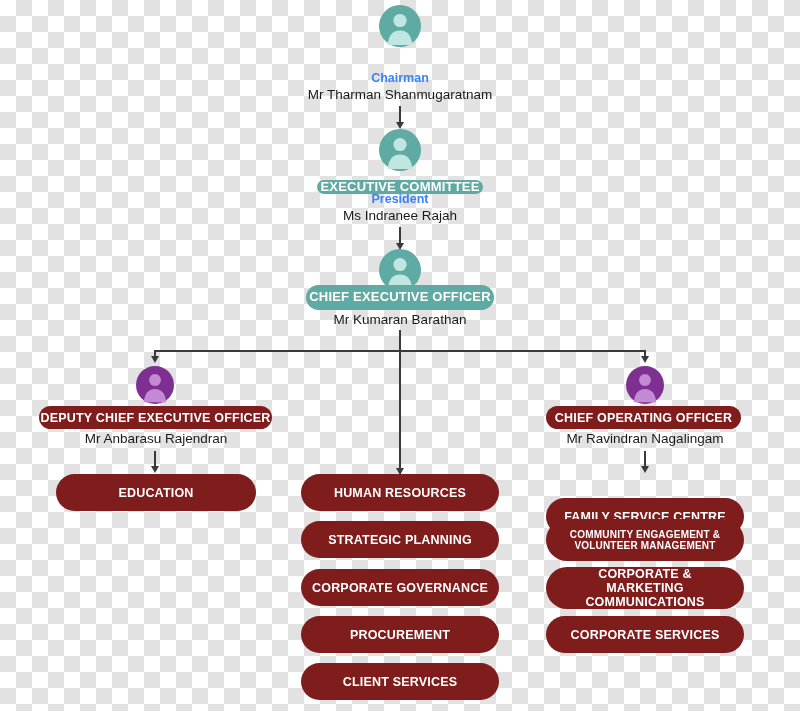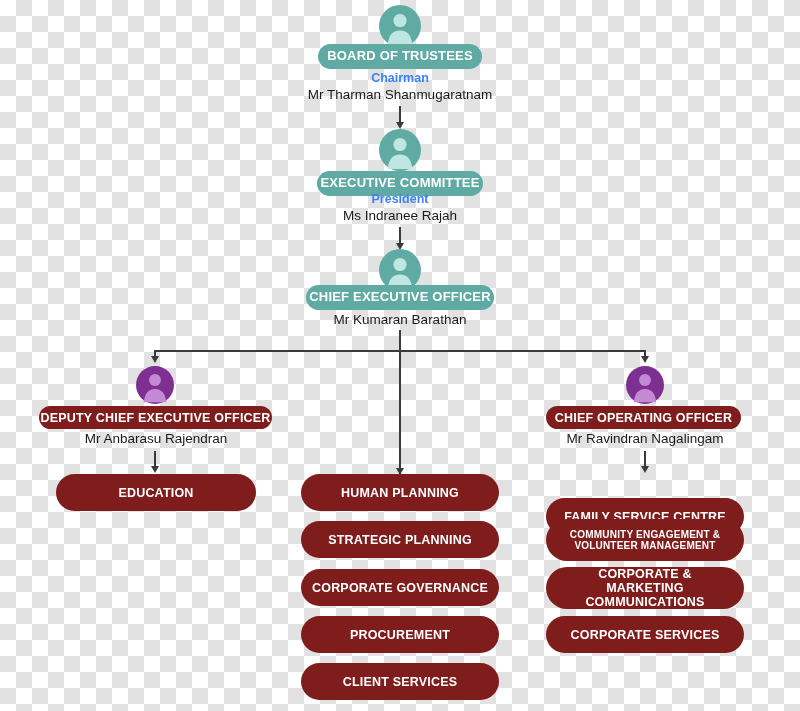--- a/index.html
+++ b/index.html
@@ -93,39 +93,38 @@
 <div class="chart">
 
   <span class="avatar" style="left:379px; top:5px; width:42px; height:42px;">
     <svg viewBox="0 0 42 42" xmlns="http://www.w3.org/2000/svg">
       <circle cx="21" cy="21" r="21" fill="#5faaa3"></circle>
       <circle cx="21" cy="15.5" r="6.6" fill="#bfe6e0"></circle>
       <path d="M8.6 40 C9.6 29.5 14.4 25.4 21 25.4 C27.6 25.4 32.4 29.5 33.4 40 Z" fill="#bfe6e0"></path>
     </svg>
   </span>
 
-  <div class="pill teal" style="left:318px; top:44px; width:164px; height:25px; font-size:13px;">BOARD OF TRUSTEES</div>
 
   <div class="caption" style="left:270px; top:71px; width:260px;">
     <span class="role">Chairman</span>
     <span class="person">Mr Tharman Shanmugaratnam</span>
   </div>
 
   <div class="vline" style="left:399.2px; top:106px; height:18px;"></div>
   <div class="arrow-down" style="left:395.5px; top:122px;"></div>
 
   <span class="avatar" style="left:379px; top:129px; width:42px; height:42px;">
     <svg viewBox="0 0 42 42" xmlns="http://www.w3.org/2000/svg">
       <circle cx="21" cy="21" r="21" fill="#5faaa3"></circle>
       <circle cx="21" cy="15.5" r="6.6" fill="#bfe6e0"></circle>
       <path d="M8.6 40 C9.6 29.5 14.4 25.4 21 25.4 C27.6 25.4 32.4 29.5 33.4 40 Z" fill="#bfe6e0"></path>
     </svg>
   </span>
 
-  <div class="pill teal" style="left:317px; top:171px; width:166px; height:25px; font-size:13px;">EXECUTIVE COMMITTEE</div>
+  <div class="pill teal" style="left:317px; top:180px; width:166px; height:14px; font-size:13px;">EXECUTIVE COMMITTEE</div>
 
   <div class="caption" style="left:280px; top:192px; width:240px;">
     <span class="role">President</span>
     <span class="person">Ms Indranee Rajah</span>
   </div>
 
   <div class="vline" style="left:399.2px; top:227px; height:18px;"></div>
   <div class="arrow-down" style="left:395.5px; top:243px;"></div>
 
   <span class="avatar" style="left:379px; top:249px; width:42px; height:42px;">
@@ -182,21 +181,21 @@
 
   <div class="caption" style="left:545px; top:431px; width:200px;">
     <span class="person">Mr Ravindran Nagalingam</span>
   </div>
 
   <div class="vline" style="left:644.4px; top:451px; height:17px;"></div>
   <div class="arrow-down" style="left:640.7px; top:466px;"></div>
 
   <div class="pill pink" style="left:56px; top:474px; width:200px; height:37px; font-size:12.5px;">EDUCATION</div>
 
-  <div class="pill pink" style="left:301px; top:474px; width:198px; height:37px; font-size:12.5px;">HUMAN PLANNING</div>
+  <div class="pill pink" style="left:301px; top:474px; width:198px; height:37px; font-size:12.5px;">HUMAN RESOURCES</div>
   <div class="pill pink" style="left:301px; top:521px; width:198px; height:37px; font-size:12.5px;">STRATEGIC PLANNING</div>
   <div class="pill pink" style="left:301px; top:569px; width:198px; height:37px; font-size:12.5px;">CORPORATE GOVERNANCE</div>
   <div class="pill pink" style="left:301px; top:616px; width:198px; height:37px; font-size:12.5px;">PROCUREMENT</div>
   <div class="pill pink" style="left:301px; top:663px; width:198px; height:37px; font-size:12.5px;">CLIENT SERVICES</div>
 
   <div class="pill pink" style="left:546px; top:474px; width:198px; height:37px; font-size:12.5px;margin-top:24px;">FAMILY SERVICE CENTRE</div>
   <div class="pill pink" style="left:546px; top:519px; width:198px; height:42px; font-size:10px; padding:16px 12px;">COMMUNITY ENGAGEMENT &amp; VOLUNTEER MANAGEMENT</div>
   <div class="pill pink" style="left:546px; top:567px; width:198px; height:42px; font-size:12.5px; padding:0 12px;">CORPORATE &amp; MARKETING COMMUNICATIONS</div>
   <div class="pill pink" style="left:546px; top:616px; width:198px; height:37px; font-size:12.5px;">CORPORATE SERVICES</div>
 

